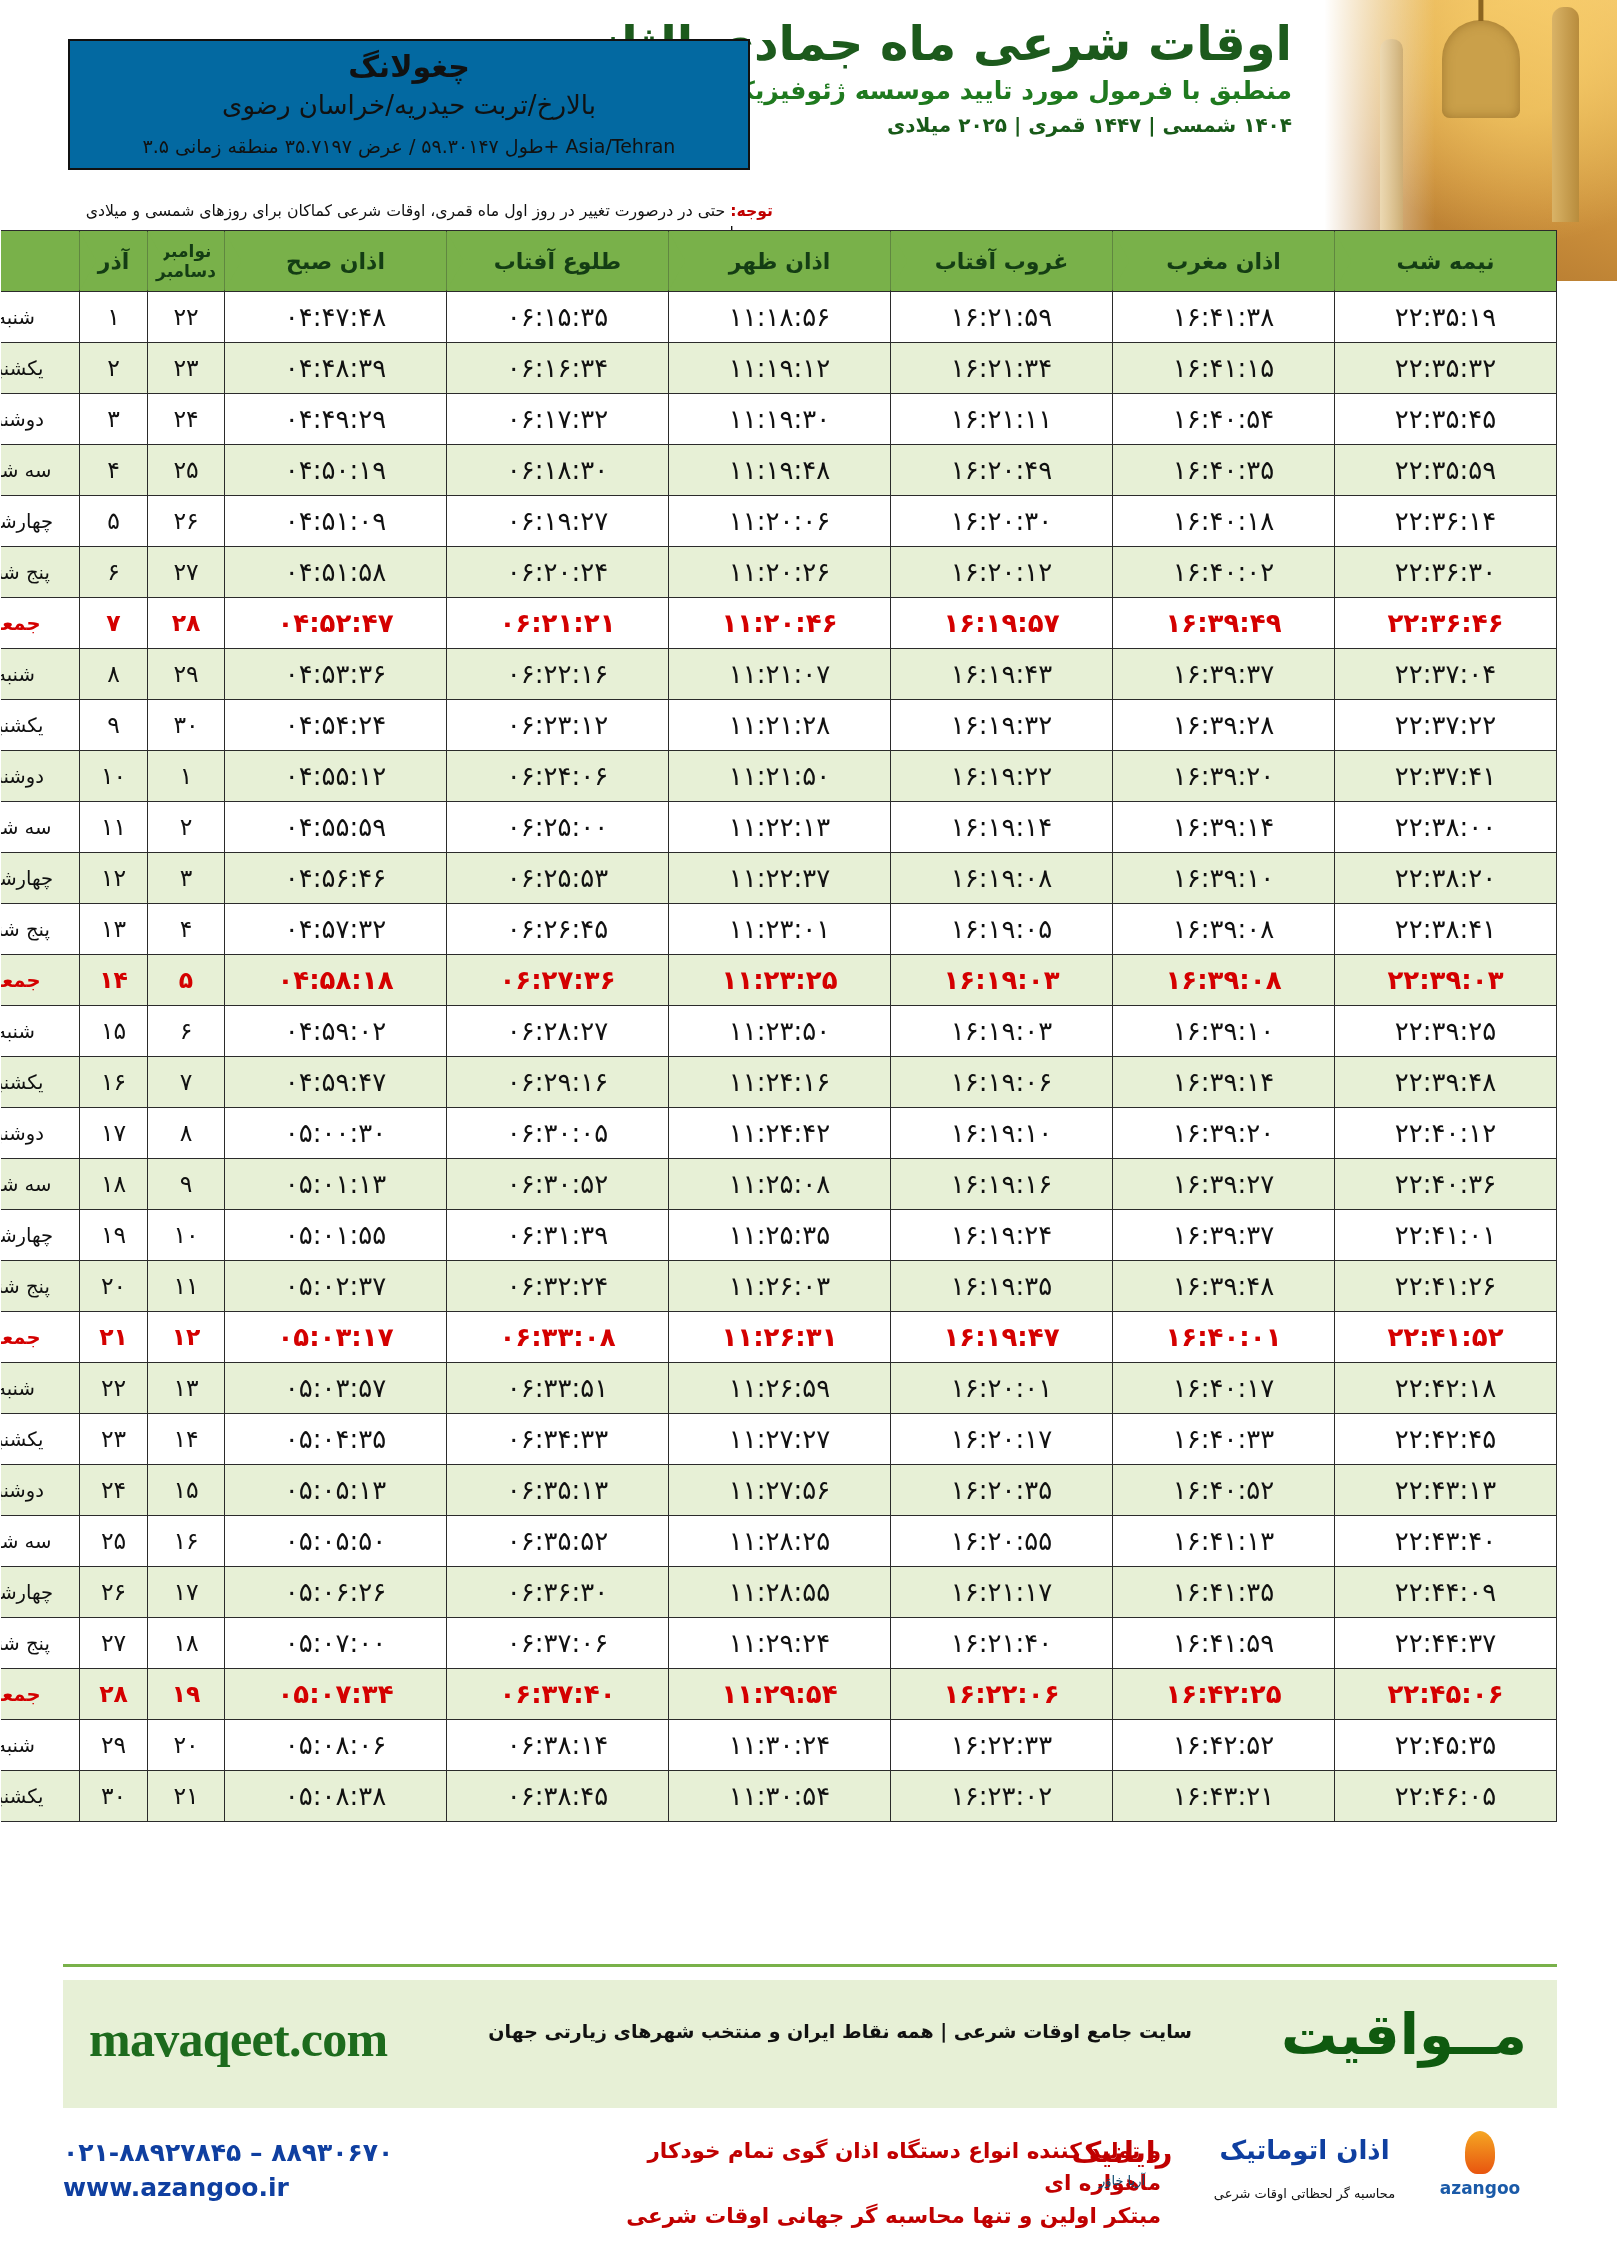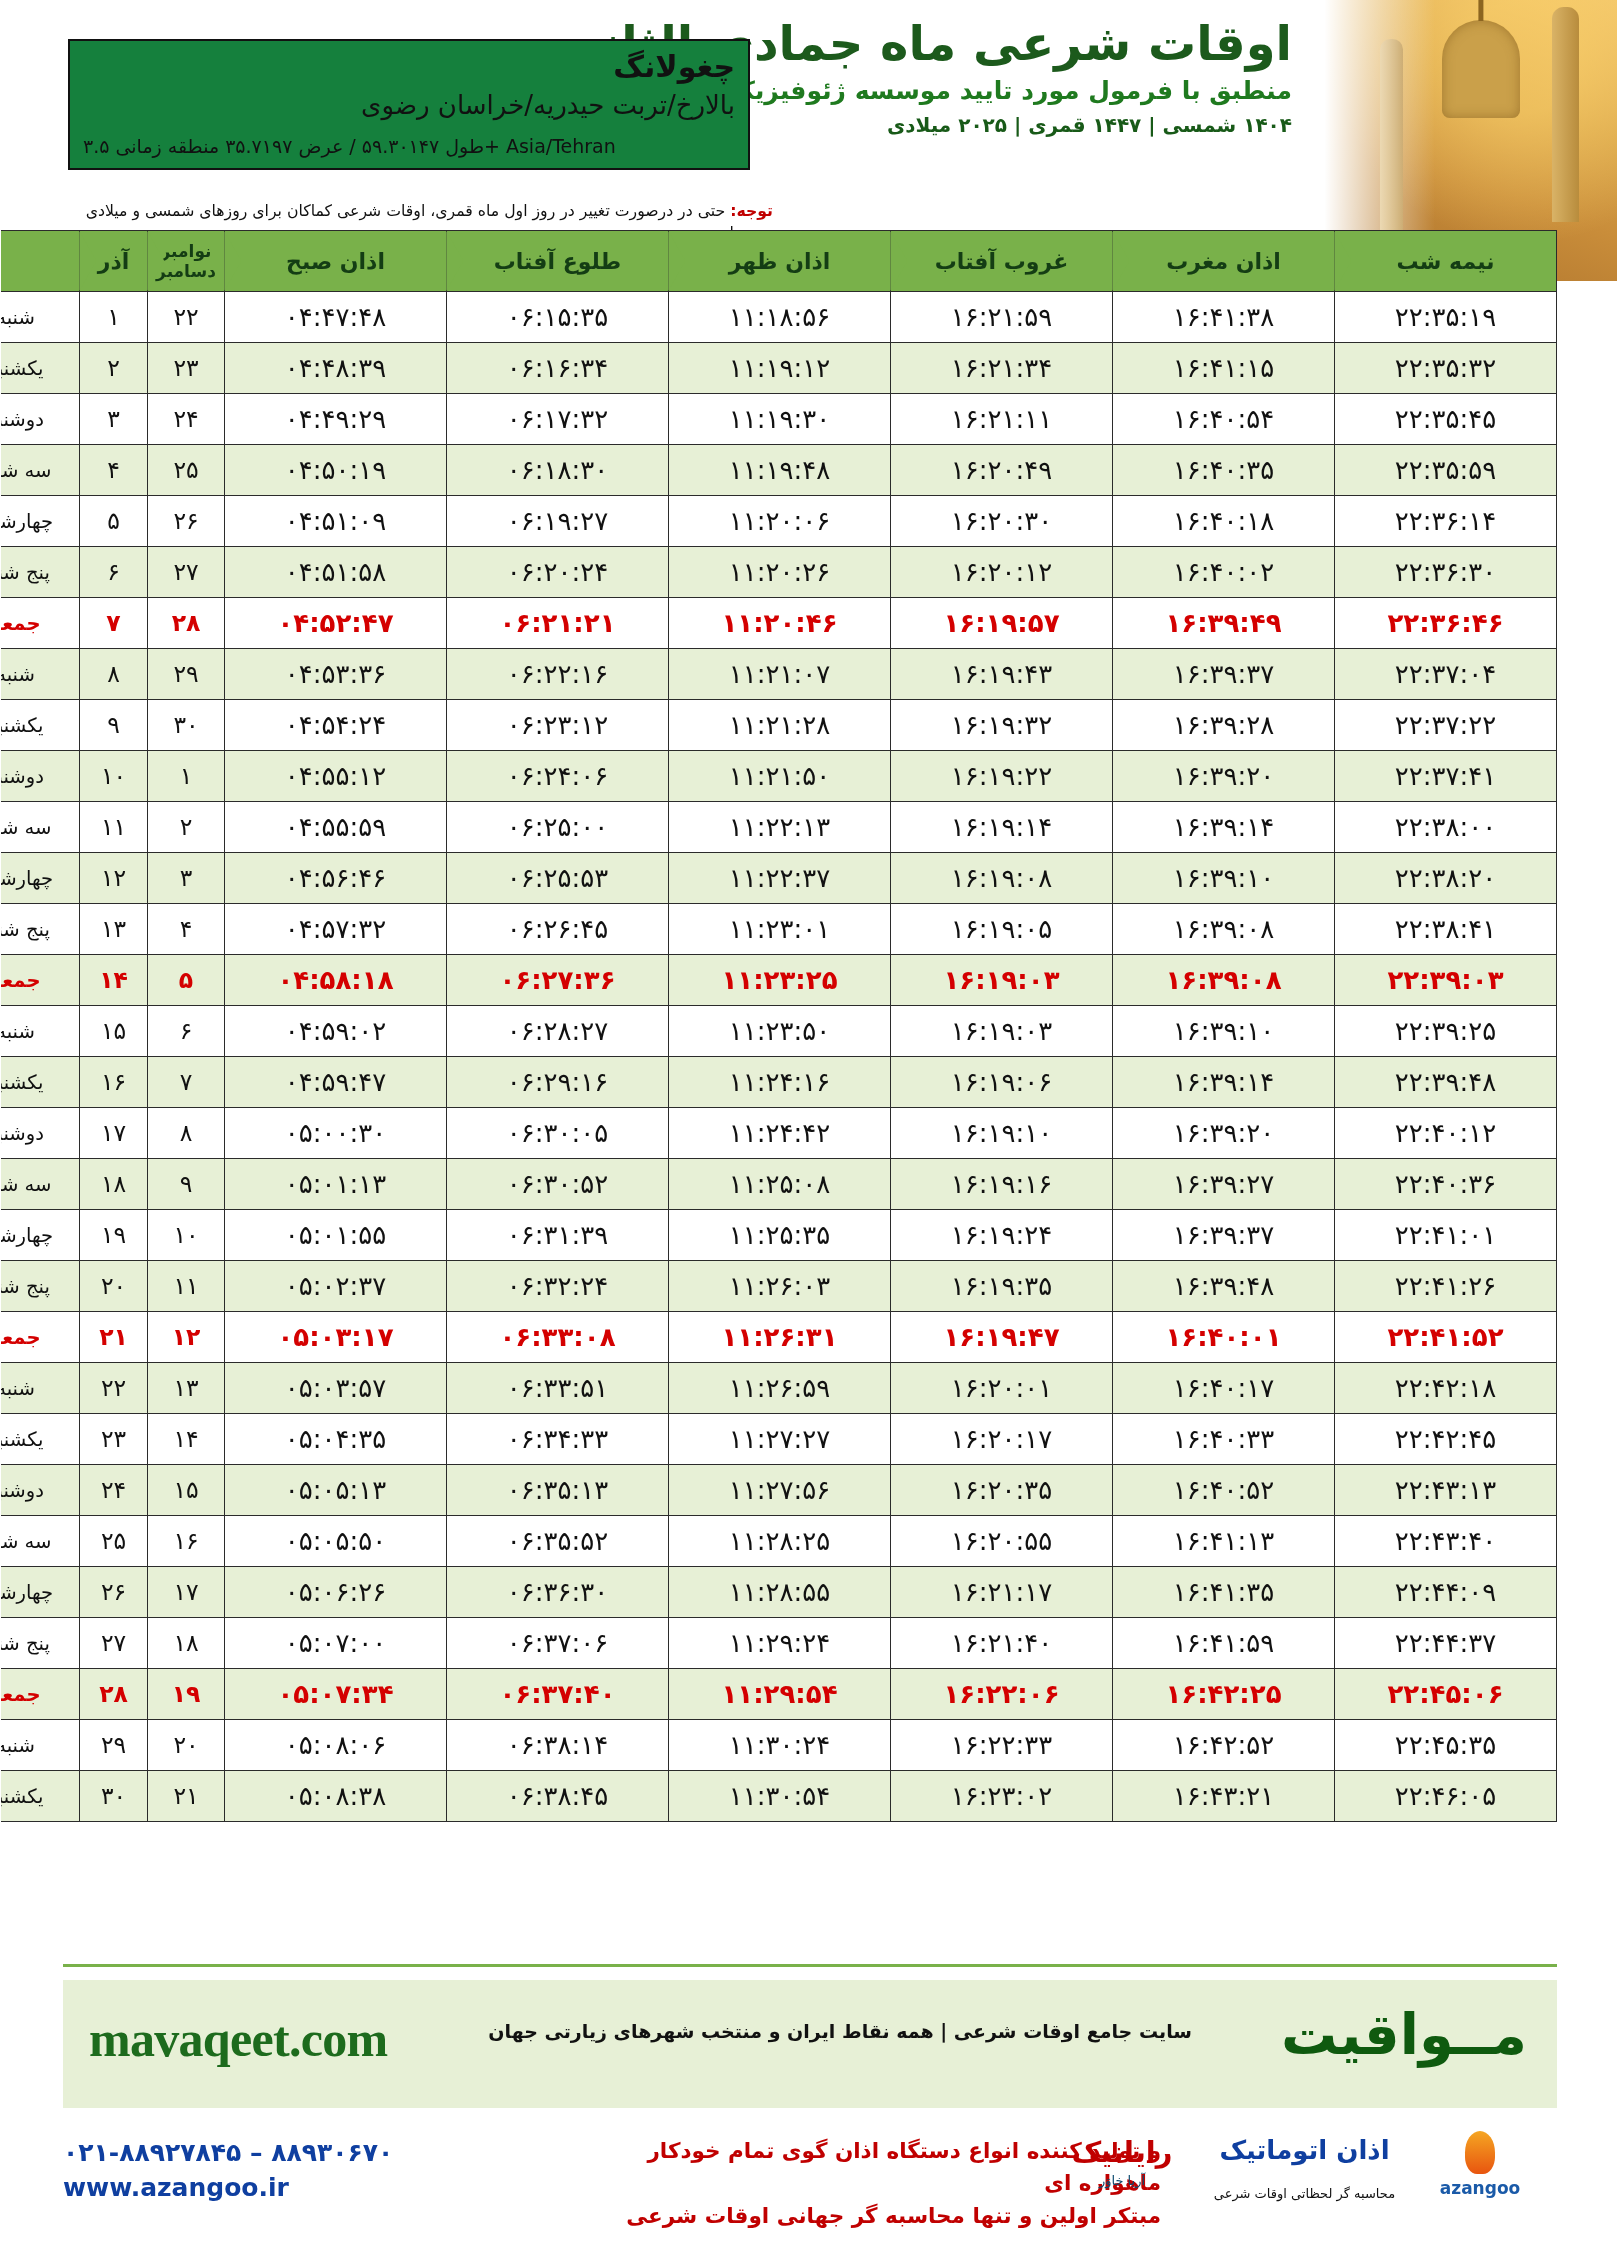--- a/index.html
+++ b/index.html
@@ -59,21 +59,22 @@
     margin-top:7.8px;font-size:25px;font-weight:bold;color:#1f7a1f;
   }
   .title-years{
     margin-top:7.8px;font-size:20px;font-weight:bold;color:#185a18;
   }
   
   .city-box{
     position:absolute;left:68px;top:39px;width:652px;
     border:2px solid #111;
     padding:9px 13px 11.7px 13px;
-    background:#15803d;
+    text-align:center;
+    background:#0369a1;
   }
   .city-name{font-size:30px;font-weight:bold;color:#111;line-height:1.1;}
   .city-region{font-size:26px;color:#111;margin-top:6.5px;}
   .city-coords{font-size:19px;color:#111;margin-top:15px;direction:ltr;}
   .note{
     position:absolute;left:68px;top:200px;width:705px;
     font-size:15.7px;color:#111;text-align:right;line-height:1.4;
   }
   .note b{color:#c00000;}
   

